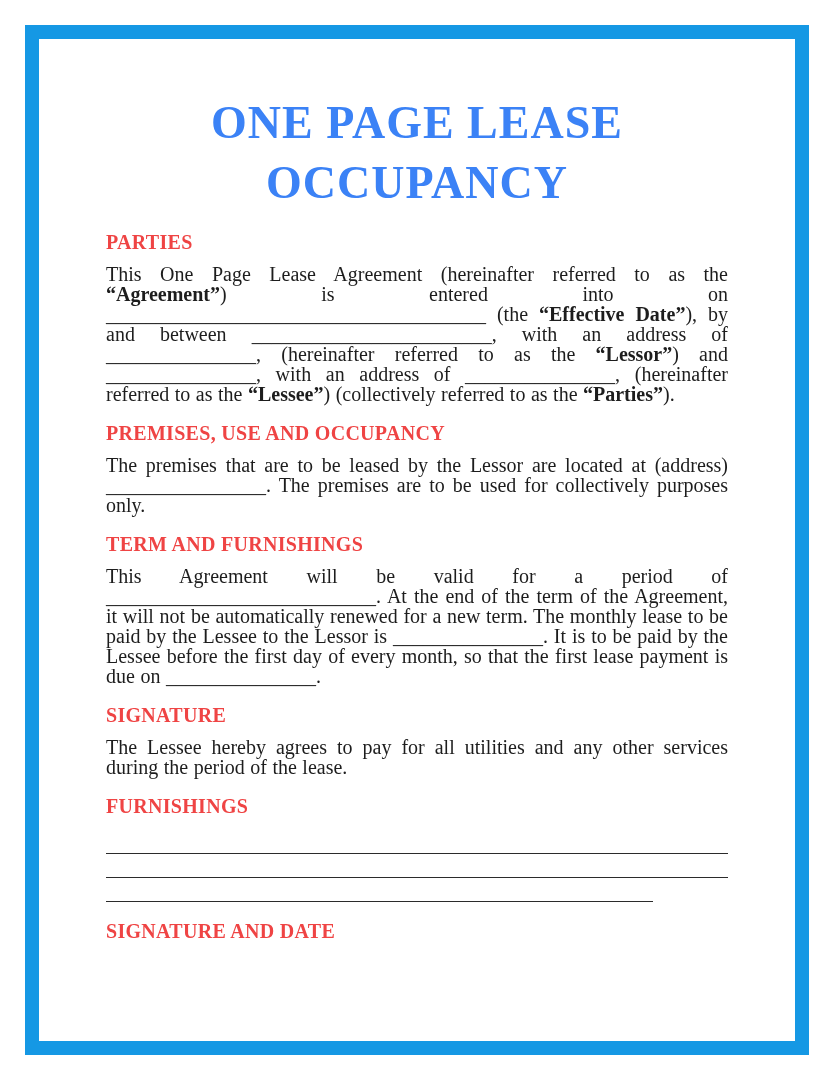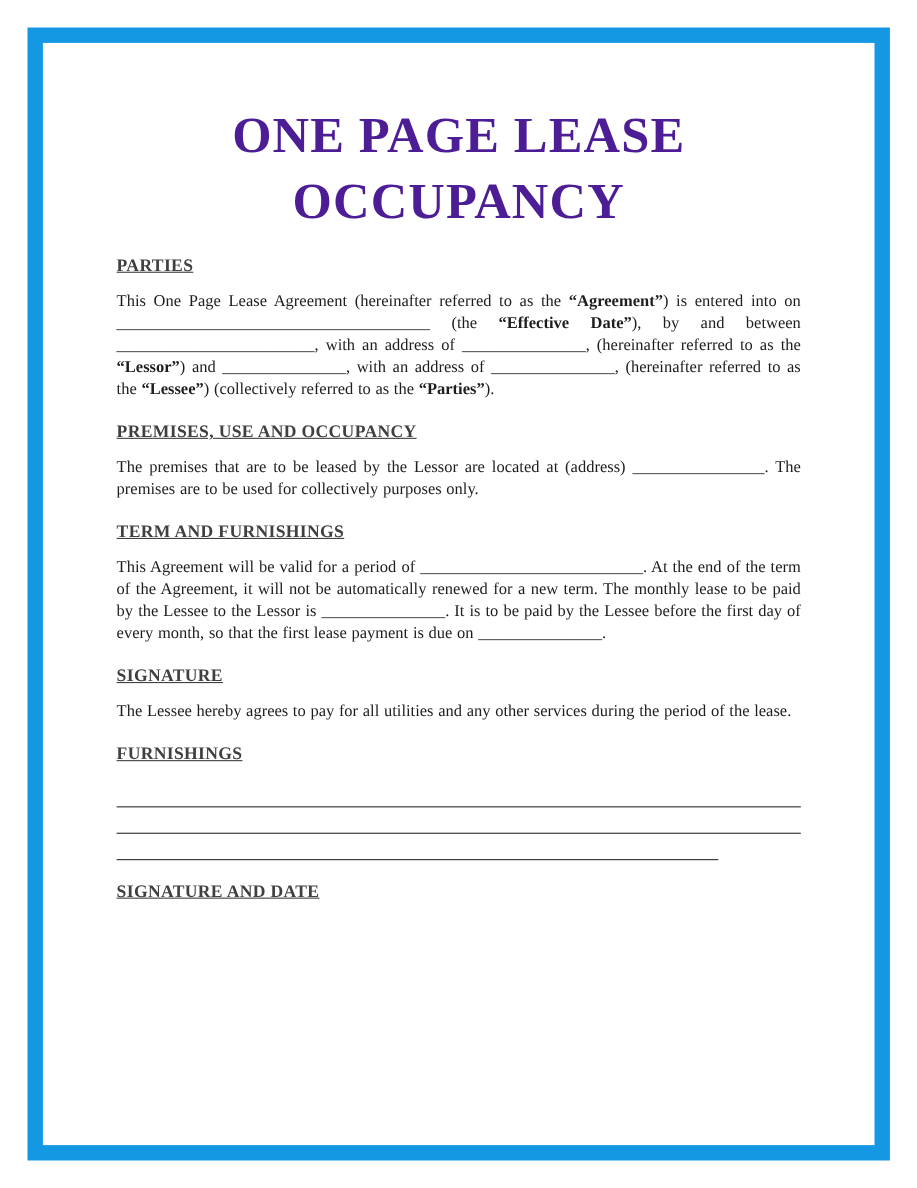--- a/index.html
+++ b/index.html
@@ -30,34 +30,33 @@
     width: 100%;
     height: 100%;
     padding: 54px 67px 30px 67px;
   }
   .doc-title {
     text-align: center;
     font-weight: bold;
     font-size: 46px;
     line-height: 60px;
     letter-spacing: 1px;
-    color: #4c1d95;
+    color: #3b82f6;
     margin: 0 0 8px 0;
   }
   .section-heading {
-    font-size: 16px;
+    font-size: 20px;
     font-weight: bold;
     line-height: 20px;
     letter-spacing: 0.3px;
-    text-decoration: underline;
     margin: 19px 0 12px 0;
-    color: #404040;
+    color: #ef4444;
   }
   .para {
-    font-size: 15px;
+    font-size: 20px;
     line-height: 20px;
     text-align: justify;
     margin: 0;
     word-spacing: 0.5px;
   }
   .force-justify {
     text-align-last: justify;
   }
   .blank-lines {
     margin-top: 14px;

